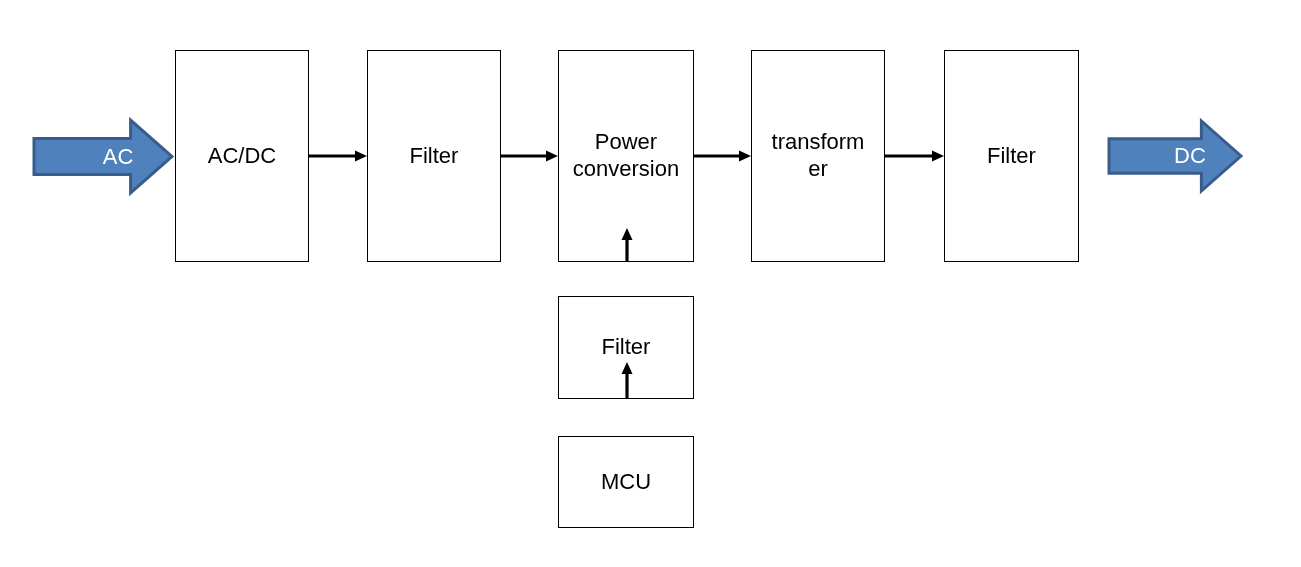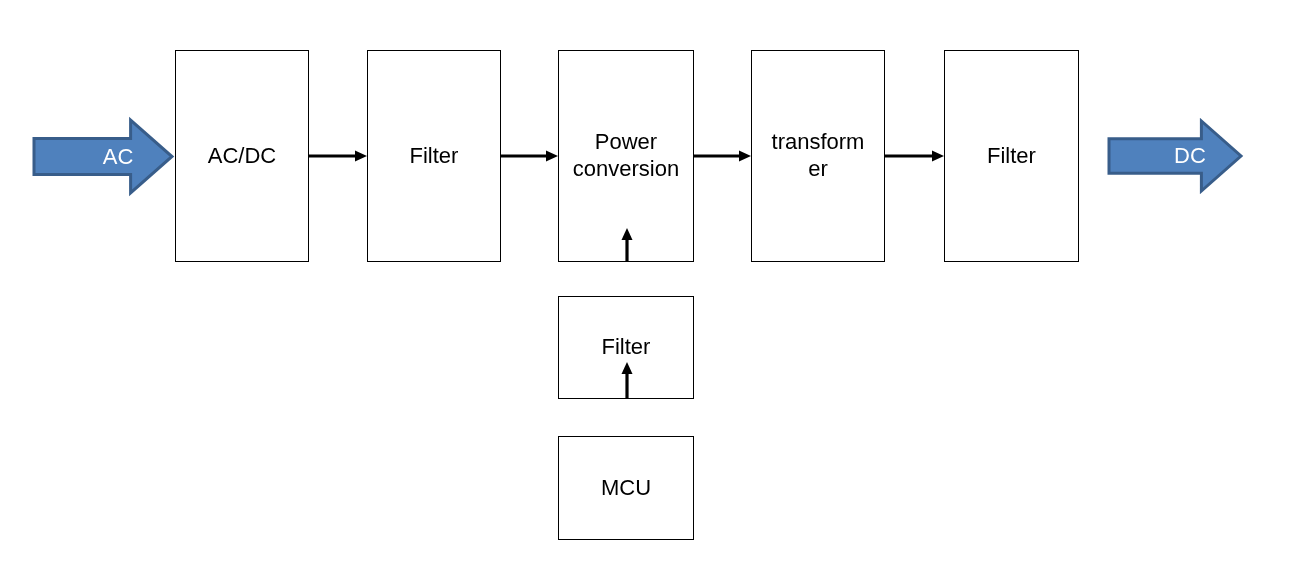--- a/index.html
+++ b/index.html
@@ -98,21 +98,21 @@
   </div>
 
   <div class="block" style="left: 944px; top: 50px; width: 135px; height: 212px; background: rgb(255, 255, 255); border-color: rgb(0, 0, 0);">
     <span class="block-label">Filter</span>
   </div>
 
   <div class="block" style="left: 558px; top: 296px; width: 136px; height: 103px; background: rgb(255, 255, 255); border-color: rgb(0, 0, 0);">
     <span class="block-label">Filter</span>
   </div>
 
-  <div class="block" style="left: 558px; top: 436px; width: 136px; height: 104px; background: rgb(255, 255, 255); border-color: rgb(0, 0, 0);">
+  <div class="block" style="left: 558px; top: 436px; width: 136px; height: 92px; background: rgb(255, 255, 255); border-color: rgb(0, 0, 0);">
     <span class="block-label">MCU</span>
   </div>
 
   <div class="conn" style="left: 309px; top: 144px;">
       <svg width="58" height="24">
         <line x1="0" y1="12" x2="47" y2="12" stroke="#000000" stroke-width="3.2"></line>
         <polygon points="58,12 46,6.5 46,17.5" fill="#000000"></polygon>
       </svg>
     </div>
   <div class="conn" style="left: 501px; top: 144px;">

